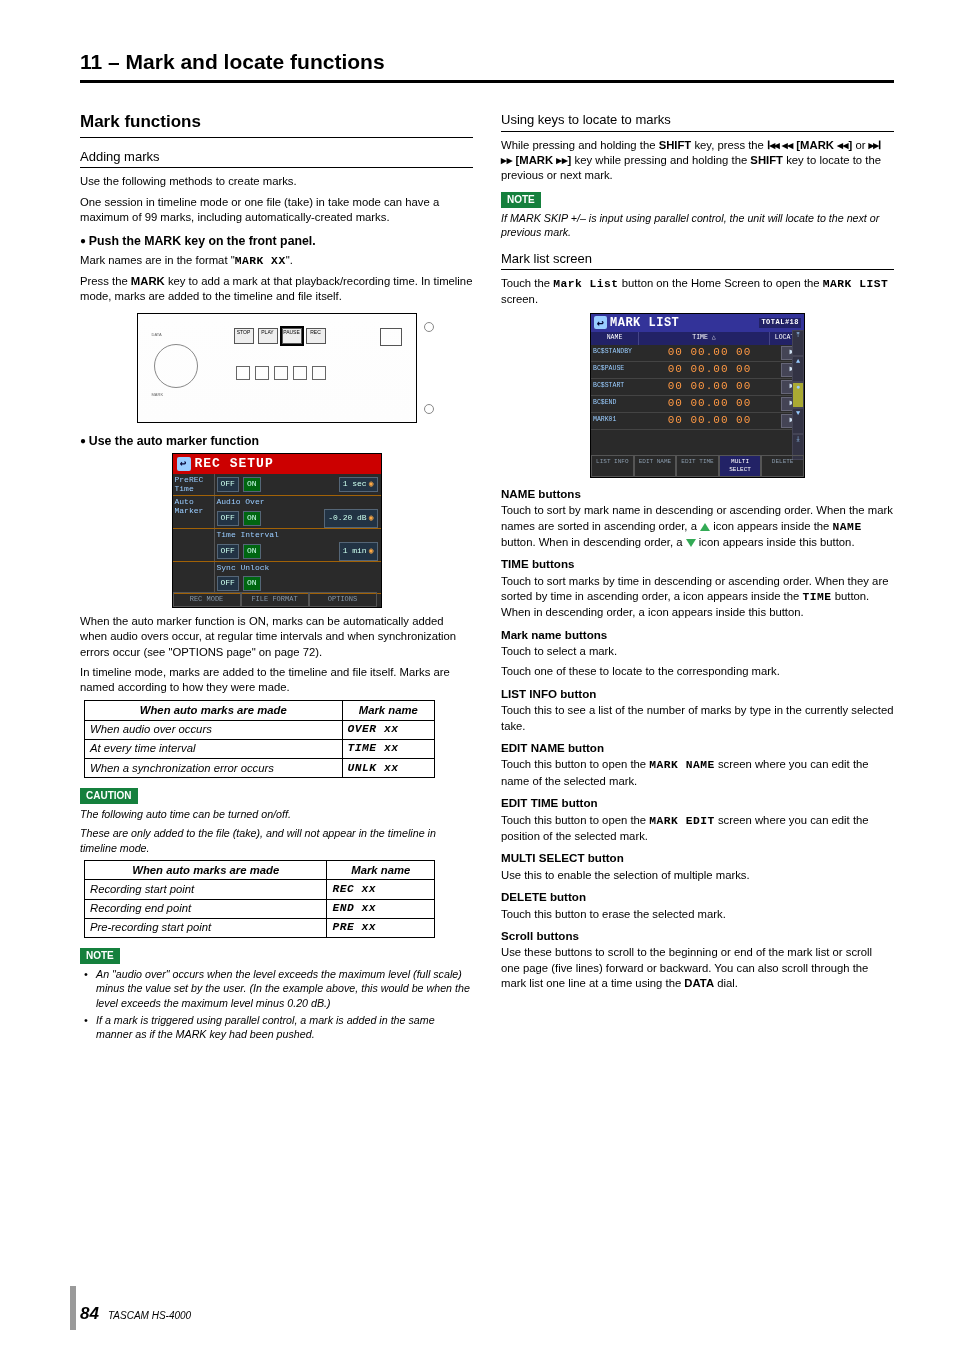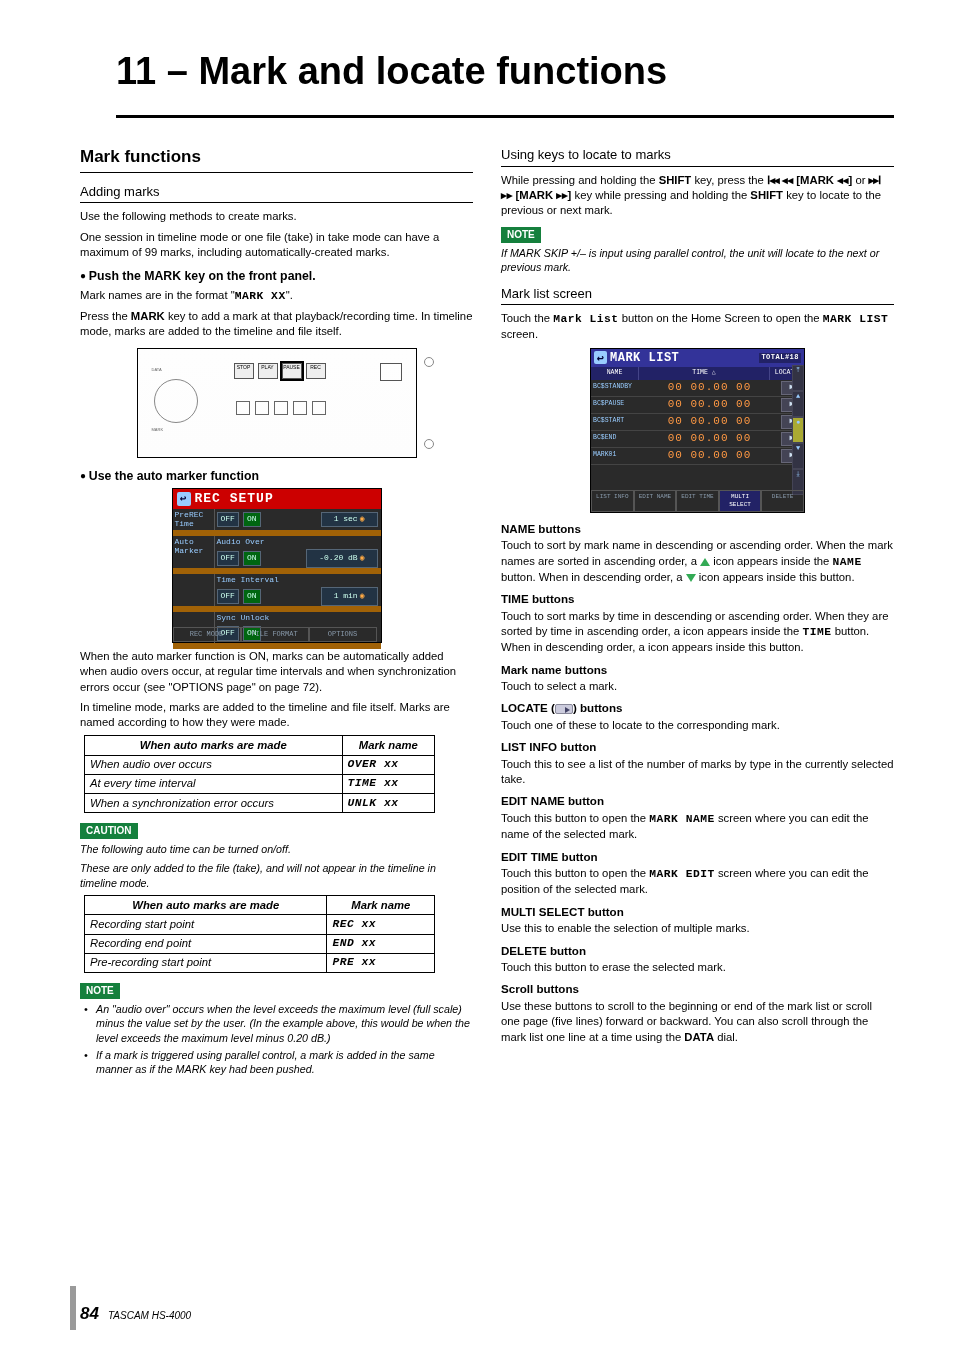--- a/index.html
+++ b/index.html
@@ -1,18 +1,18 @@
 <!DOCTYPE html>
 <html><head>
 <meta charset="utf-8">
 <style>
   * { box-sizing: border-box; margin: 0; padding: 0; }
   body { font-family: Arial, Helvetica, sans-serif; background: #fff; color: #000; }
   .page { width: 954px; height: 1350px; position: relative; padding: 50px 60px 30px 80px; }
-  .chapter-title { font-size: 38px; font-weight: bold; border-bottom: 3px solid #000; padding-bottom: 22px; margin-bottom: 28px; margin-left: 36px; }
+  .chapter-title { font-size: 21px; font-weight: bold; border-bottom: 3px solid #000; padding-bottom: 6px; margin-bottom: 28px; }
   .columns { display: flex; gap: 28px; }
   .col { flex: 1; font-size: 11.3px; line-height: 1.35; }
   h2.section { font-size: 17px; font-weight: bold; border-bottom: 1.5px solid #000; padding-bottom: 3px; margin-bottom: 10px; }
   h3.subsection { font-size: 13px; font-weight: normal; border-bottom: 1px solid #000; padding-bottom: 2px; margin-top: 10px; margin-bottom: 6px; }
   .bullet-head { font-size: 12.3px; font-weight: bold; margin-top: 8px; margin-bottom: 3px; }
   .bullet-head::before { content: "● "; font-size: 10px; vertical-align: 1px; }
   p { margin-bottom: 5px; }
   .mono { font-family: "Courier New", monospace; font-weight: bold; letter-spacing: 0.5px; }
   .fig { border: 1px solid #000; background: #fff; margin: 8px auto 10px; display: block; }
   .fig-panel { width: 280px; height: 110px; background: linear-gradient(#fefefe,#fdfdfd); position: relative; }
@@ -21,26 +21,26 @@
   .fig-panel .btn { width: 20px; height: 16px; border: 1px solid #555; background: #eee; font-size: 5px; text-align:center; }
   .fig-panel .sq { position: absolute; right: 14px; top: 14px; width: 22px; height: 18px; border:1px solid #555; }
   .fig-panel .tiny { position:absolute; font-size:4px; color:#666; }
   .fig-panel .more { position:absolute; top:52px; left:98px; display:flex; gap:5px; }
   .fig-panel .more div { width:14px; height:14px; border:1px solid #666; }
   .fig-panel .circ-r { position:absolute; right:-18px; width:10px; height:10px; border:1px solid #888; border-radius:50%; }
 
   .fig-rec { width: 210px; height: 155px; background: #2a2a2a; color: #cfe; margin: 4px auto 6px; font-family: "Courier New", monospace; font-size: 8px; position: relative; border:1px solid #000; }
   .fig-rec .titlebar { background: #c00; color:#fff; font-weight:bold; font-size:13px; padding:1px 4px; letter-spacing:1px; display:flex; align-items:center; }
   .fig-rec .titlebar::before { content:"↩"; display:inline-block; width:14px; height:14px; background:#9cf; color:#003; margin-right:4px; text-align:center; font-size:11px; border-radius:2px; }
-  .fig-rec .row { display:flex; border-bottom:6px solid #a16207; }
+  .fig-rec .row { display:flex; border-bottom:1px solid #a16207; }
   .fig-rec .lbl { width:42px; border-right:1px solid #555; padding:2px; color:#9cf; line-height:1.1; }
   .fig-rec .cells { flex:1; display:flex; align-items:center; }
   .fig-rec .cell { border:1px solid #567; margin:2px; padding:1px 3px; background:#234; }
   .fig-rec .cell.on { background:#061; }
-  .fig-rec .val { margin-left:auto; margin-right:3px; background:#234; border:1px solid #567; padding:1px 12px; display:flex; align-items:center; gap:2px; }
+  .fig-rec .val { margin-left:auto; margin-right:3px; background:#234; border:1px solid #567; padding:1px 3px; display:flex; align-items:center; gap:2px; }
   .fig-rec .bot { position:absolute; bottom:0; left:0; right:4px; display:flex; font-size:7px; }
   .fig-rec .bot div { flex:1; text-align:center; border:1px solid #555; padding:2px 0; color:#89a; }
 
   .fig-list { width: 215px; height: 165px; background:#2a2a2a; color:#cfe; margin:4px auto 8px; border:1px solid #000; font-family:"Courier New",monospace; font-size:8px; position:relative; }
   .fig-list .titlebar { background:#339; color:#fff; font-weight:bold; font-size:12px; padding:1px 3px; display:flex; align-items:center; letter-spacing:0.5px; }
   .fig-list .titlebar .back { width:13px; height:13px; background:#9cf; margin-right:3px; text-align:center; color:#003; border-radius:2px; }
   .fig-list .titlebar .tot { margin-left:auto; font-size:7px; background:#226; padding:0 2px; }
   .fig-list .hdr { display:flex; background:#226; color:#fff; font-size:6.5px; }
   .fig-list .hdr div { padding:2px; border-right:1px solid #448; text-align:center; }
   .fig-list .mrow { display:flex; border-bottom:1px solid #444; align-items:center; }
@@ -312,21 +312,20 @@
       </p>
 
       <div class="defhead">TIME buttons</div>
       <p>
         <span>Touch to sort marks by time in descending or ascending order. When they are sorted by time in ascending order, a </span><span> icon appears inside the </span><span class="mono">TIME</span><span> button. When in descending order, a </span><span> icon appears inside this button.</span>
       </p>
 
       <div class="defhead">Mark name buttons</div>
       <p>Touch to select a mark.</p>
 
-      <div class="defhead">LOCATE (<span class="loc-icon"></span>) buttons</div>
       <p>Touch one of these to locate to the corresponding mark.</p>
 
       <div class="defhead">LIST INFO button</div>
       <p>Touch this to see a list of the number of marks by type in the currently selected take.</p>
 
       <div class="defhead">EDIT NAME button</div>
       <p>
         <span>Touch this button to open the </span><span class="mono">MARK NAME</span><span> screen where you can edit the name of the selected mark.</span>
       </p>
 

